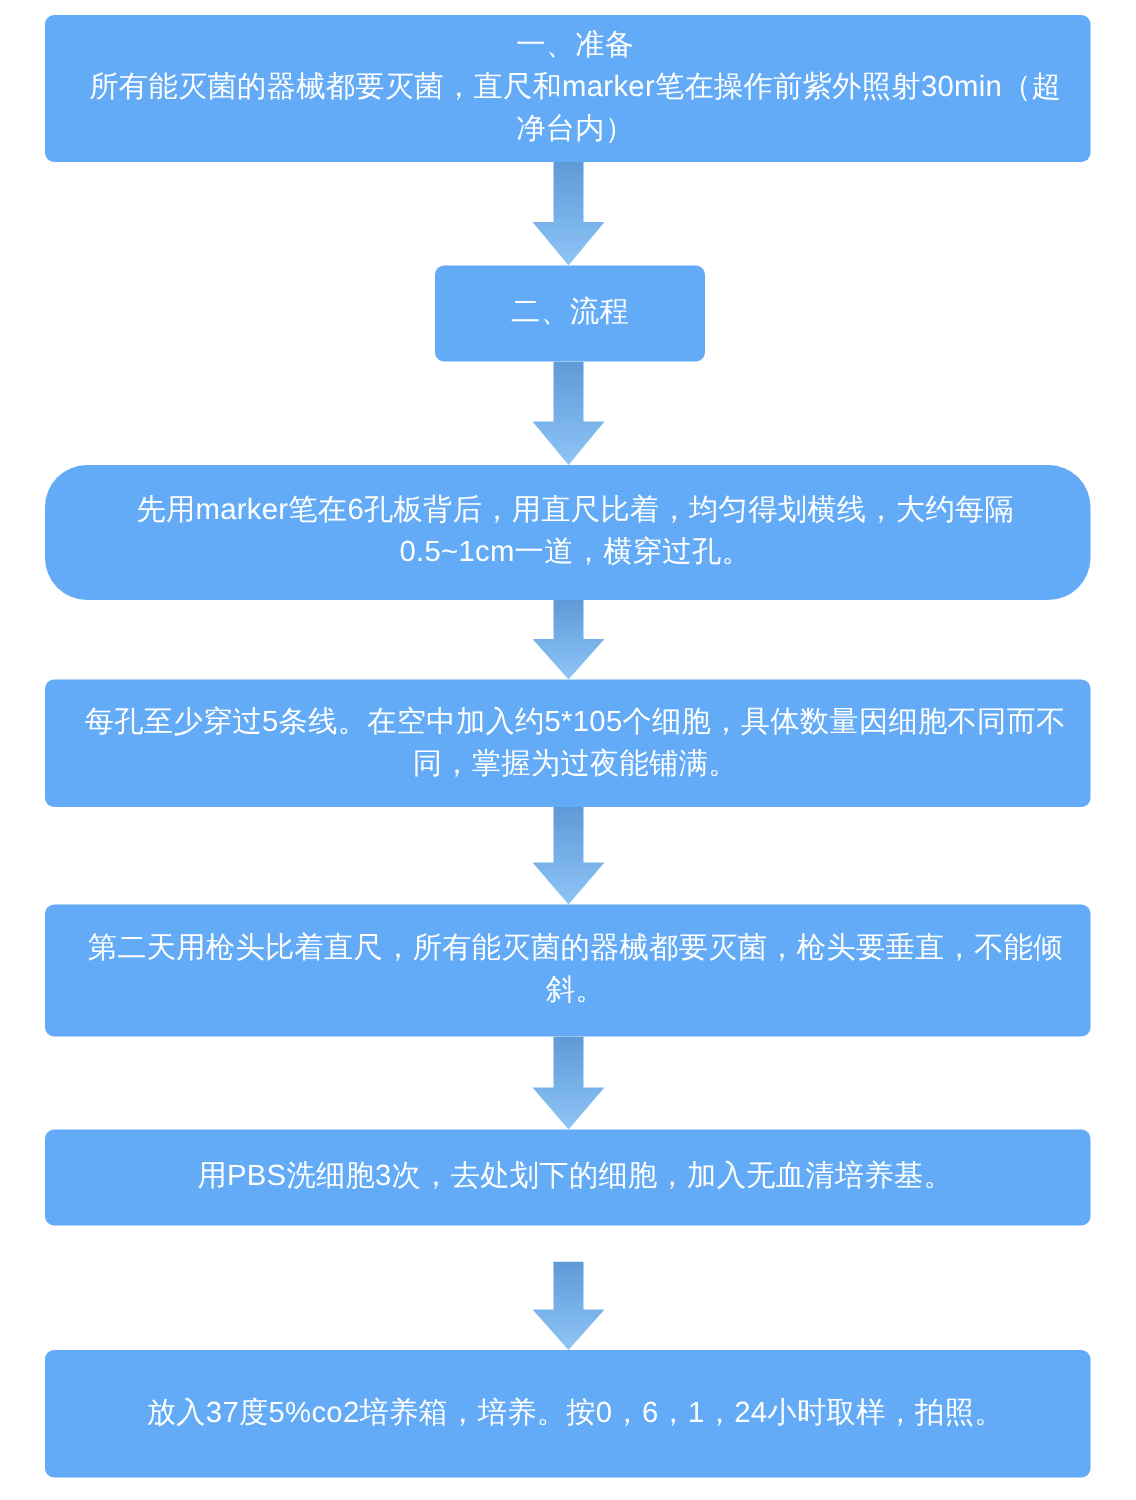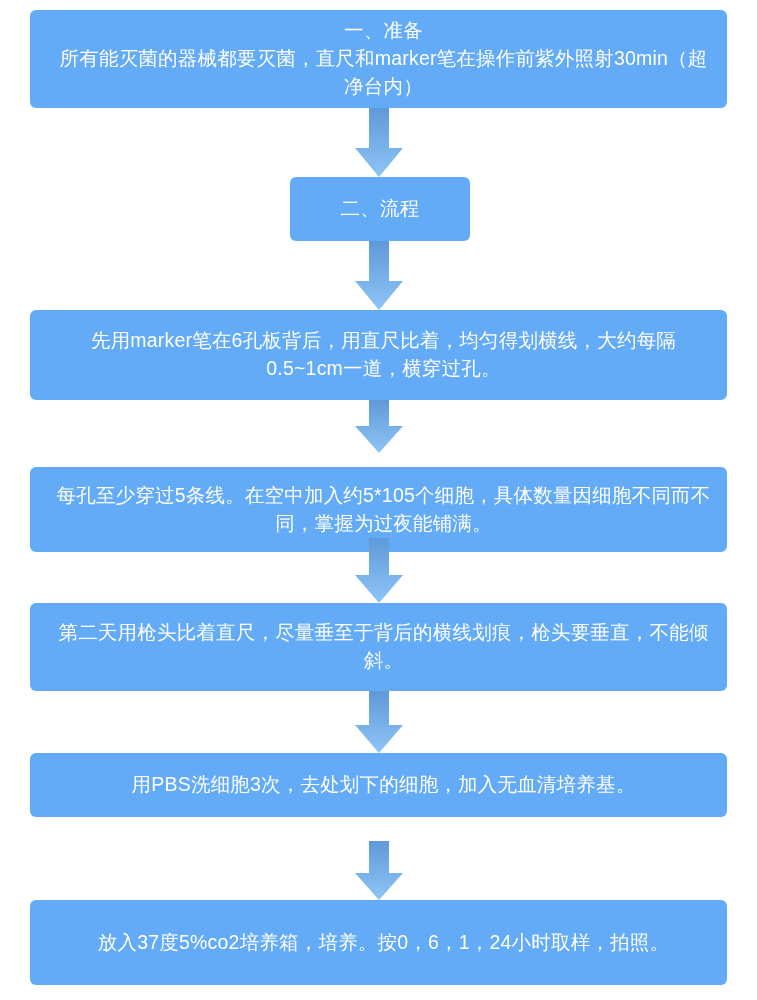--- a/index.html
+++ b/index.html
@@ -53,22 +53,22 @@
 
   
   .node.narrow {
     left: 290px;
     width: 180px;
   }
 
   
   #node-prepare      { top: 10px;  height: 98px; }
   #node-process      { top: 177px; height: 64px; }
-  #node-draw-lines   { top: 310px; height: 90px; }
-  #node-seed-cells   { top: 467px; height: 85px; }
+  #node-draw-lines   { top: 310px; height: 90px; border-radius: 28px; }
+  #node-seed-cells   { top: 453px; height: 85px; }
   #node-scratch      { top: 603px; height: 88px; }
   #node-wash         { top: 753px; height: 64px; }
   #node-incubate     { top: 900px; height: 85px; }
 
   
   .arrow {
     position: absolute;
     left: 355px;
     width: 48px;
   }
@@ -145,21 +145,21 @@
         <linearGradient id="g4" x1="0" y1="0" x2="0" y2="1">
           <stop offset="0%" stop-color="#5e9ad8"></stop>
           <stop offset="100%" stop-color="#8ec5f7"></stop>
         </linearGradient>
       </defs>
       <path d="M14 0 H34 V37 H48 L24 65 L0 37 H14 Z" fill="url(#g4)"></path>
     </svg>
   </div>
 
   <div class="node wide" id="node-scratch">
-    <span class="node-text">第二天用枪头比着直尺，尽量垂至于背后的横线划痕，枪头要垂直，不能倾斜。</span>
+    <span class="node-text">第二天用枪头比着直尺，所有能灭菌的器械都要灭菌，枪头要垂直，不能倾斜。</span>
   </div>
 
   <div class="arrow" id="arrow-5">
     <svg viewBox="0 0 48 62" preserveAspectRatio="none" aria-hidden="true">
       <defs>
         <linearGradient id="g5" x1="0" y1="0" x2="0" y2="1">
           <stop offset="0%" stop-color="#5e9ad8"></stop>
           <stop offset="100%" stop-color="#8ec5f7"></stop>
         </linearGradient>
       </defs>

